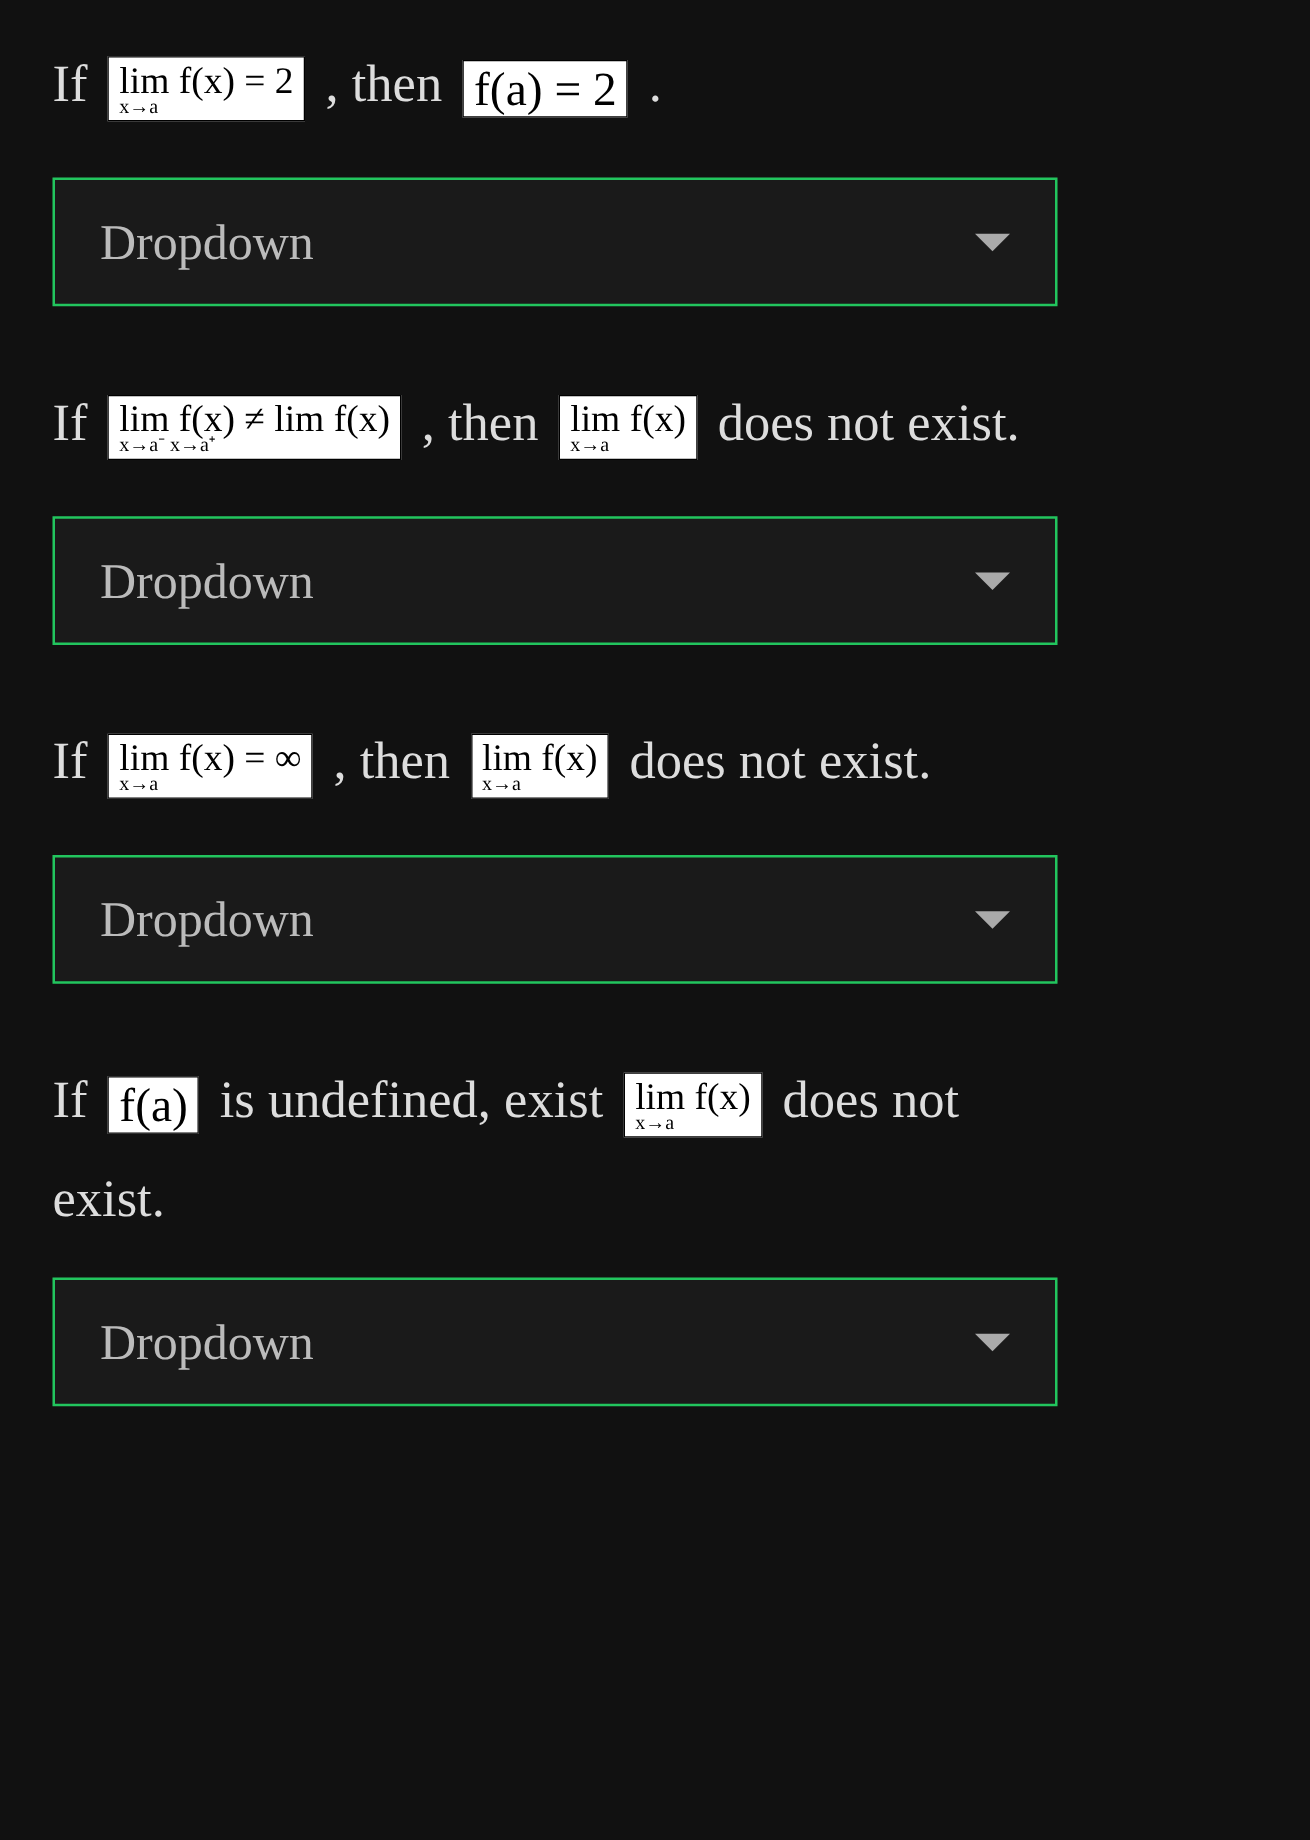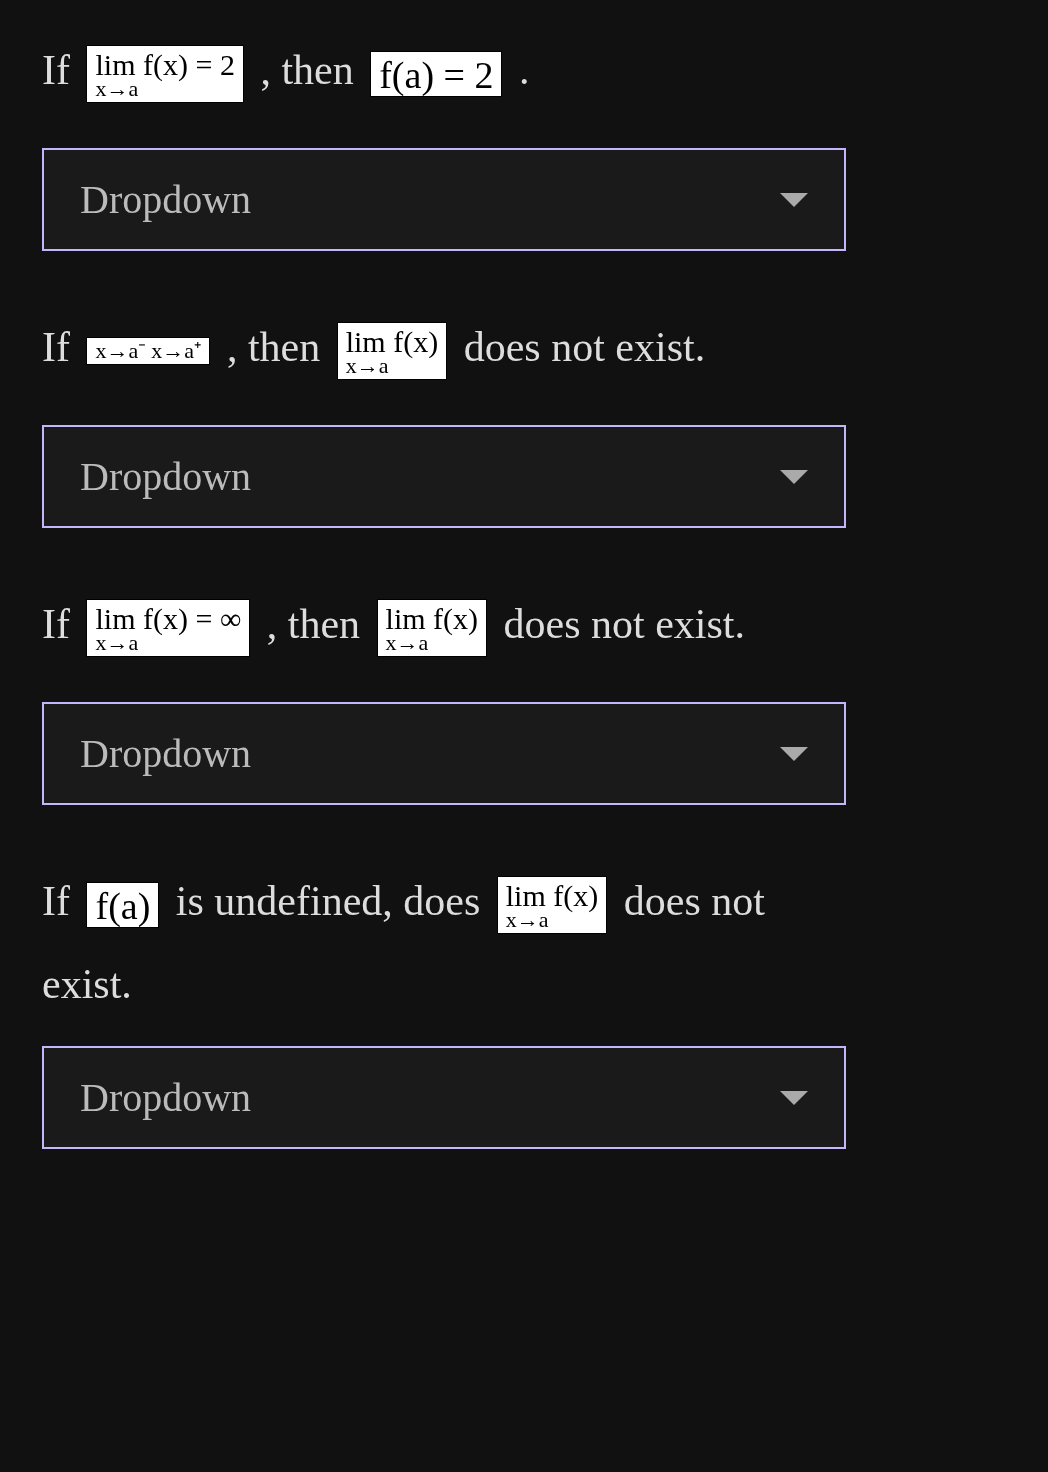--- a/index.html
+++ b/index.html
@@ -36,34 +36,34 @@
     margin: 17px 6px;
   }
   .mathimg .top {
     display: block;
     font-size: 30px;
     text-align: left;
     white-space: nowrap;
   }
   .mathimg .bot {
     display: block;
-    font-size: 22px;
+    font-size: 16px;
     text-align: left;
     margin-top: -2px;
     white-space: nowrap;
   }
   .mathimg .single {
     display: block;
     font-size: 38px;
     white-space: nowrap;
   }
   .dropdown {
     box-sizing: border-box;
     width: 100%;
-    border: 2px solid #c4b5fd;
+    border: 2px solid #22c55e;
     background: #1a1a1a;
     padding: 26px 36px;
     display: flex;
     align-items: center;
     justify-content: space-between;
     cursor: pointer;
   }
   .dropdown-label {
     font-size: 40px;
     color: #bbb;
@@ -97,20 +97,21 @@
     <div class="dropdown">
       <span class="dropdown-label">Dropdown</span>
       <span class="caret"></span>
     </div>
   </div>
 
   <div class="question">
     <div class="prompt">
       <span>If </span>
       <span class="mathimg">
+        <span class="top">lim  f(x) ≠  lim  f(x)</span>
         <span class="bot">x→a⁻            x→a⁺</span>
       </span>
       <span> , then </span>
       <span class="mathimg">
         <span class="top">lim f(x)</span>
         <span class="bot">x→a</span>
       </span>
       <span> does not exist.</span>
     </div>
     <div class="dropdown">
@@ -138,21 +139,21 @@
       <span class="caret"></span>
     </div>
   </div>
 
   <div class="question">
     <div class="prompt">
       <span>If </span>
       <span class="mathimg">
         <span class="single">f(a)</span>
       </span>
-      <span> is undefined, does </span>
+      <span> is undefined, exist </span>
       <span class="mathimg">
         <span class="top">lim f(x)</span>
         <span class="bot">x→a</span>
       </span>
       <span> does not exist.</span>
     </div>
     <div class="dropdown">
       <span class="dropdown-label">Dropdown</span>
       <span class="caret"></span>
     </div>

